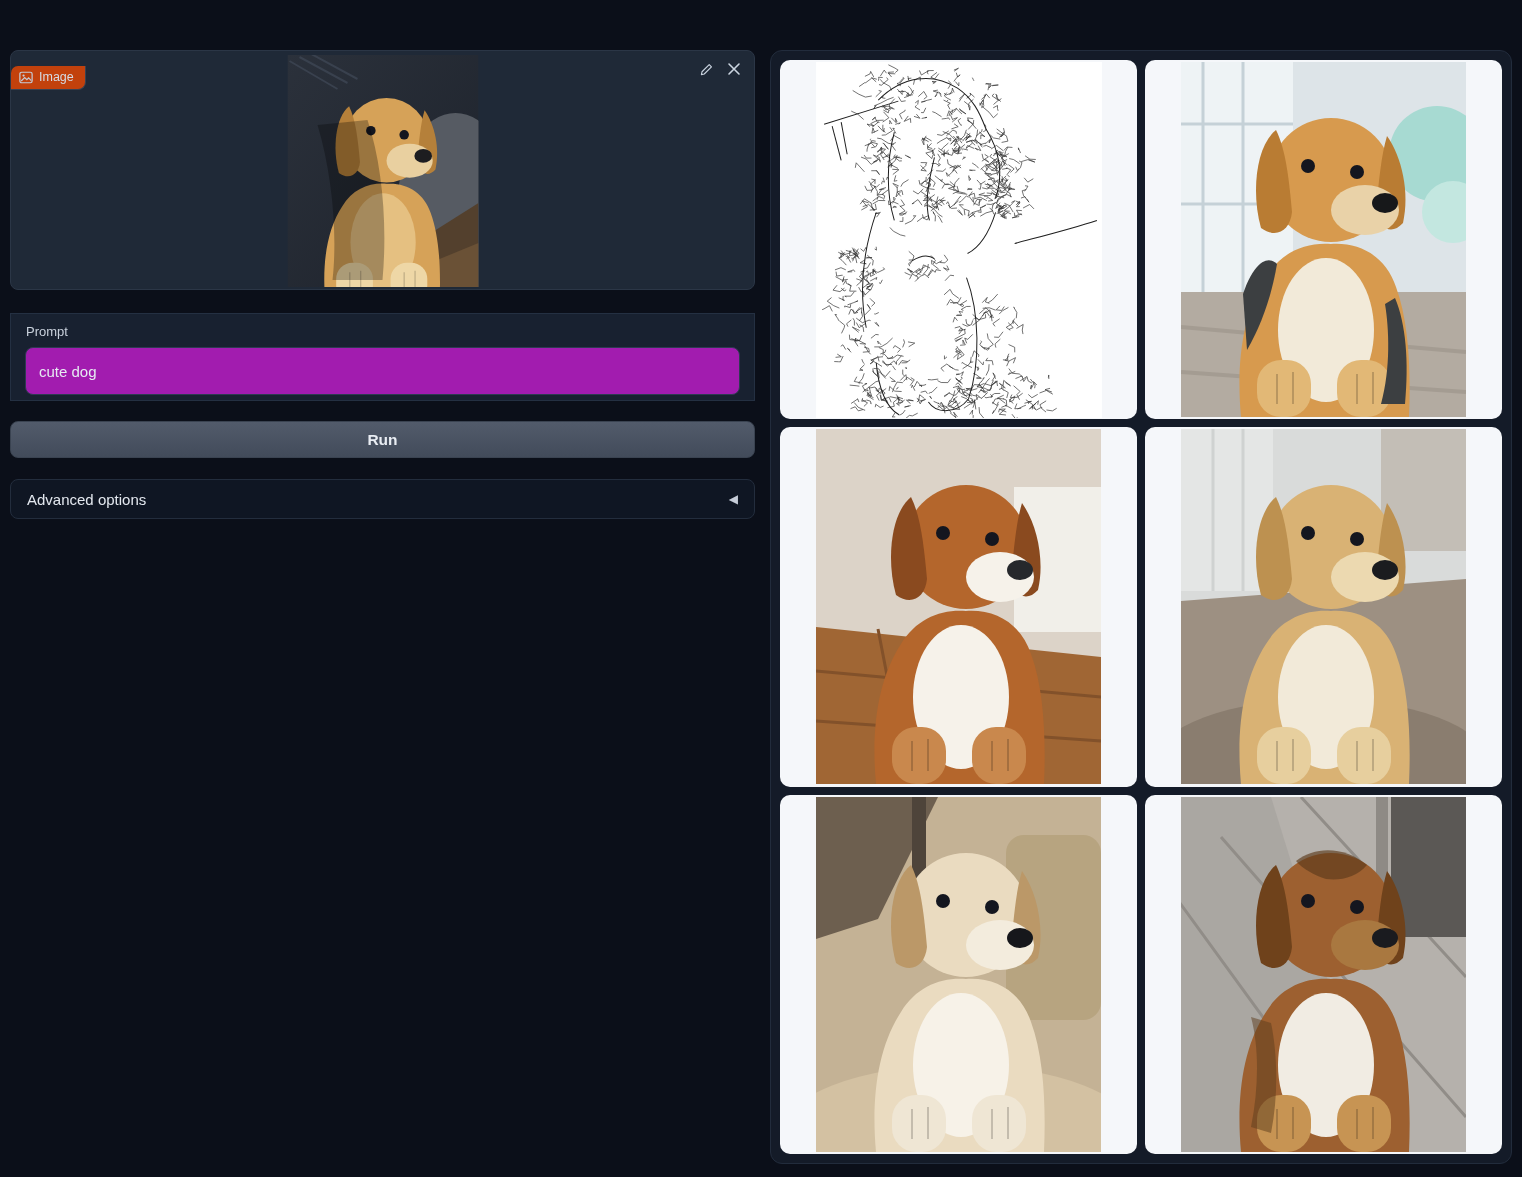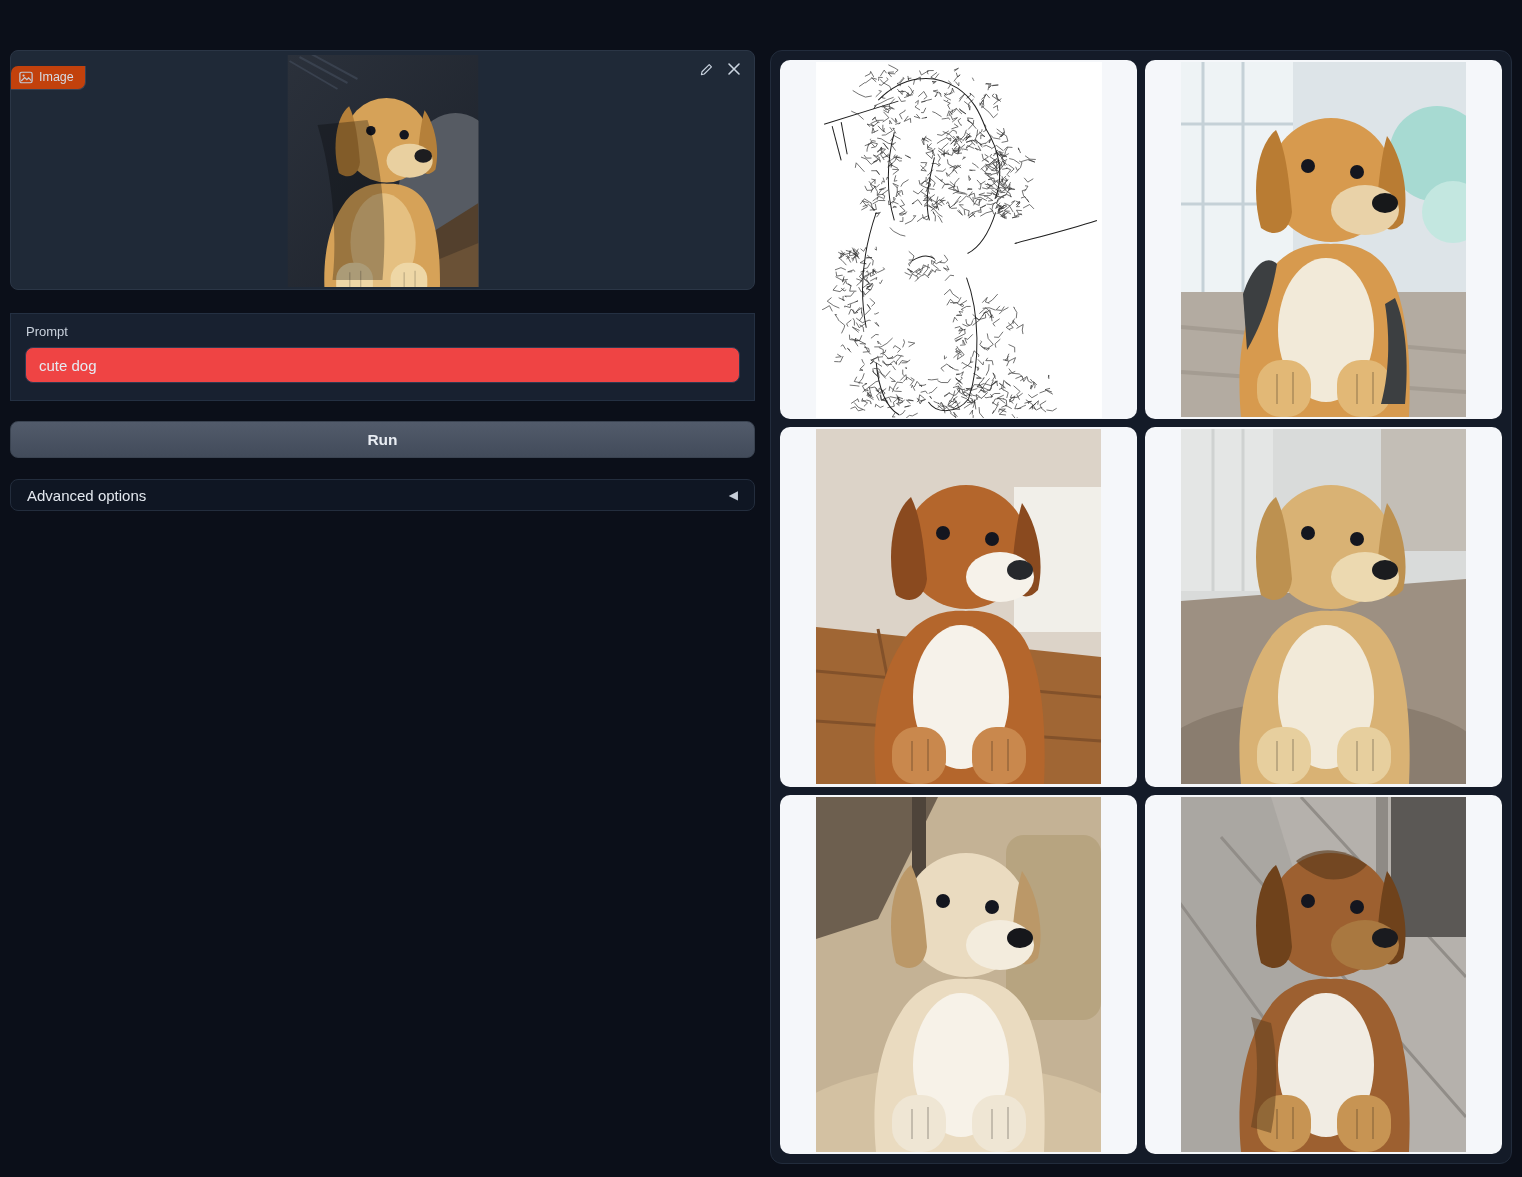--- a/index.html
+++ b/index.html
@@ -17,31 +17,31 @@
   .block-label svg{display:block;}
   .img-actions{position:absolute;top:7px;right:8px;display:flex;gap:4px;}
   .icon-btn{width:24px;height:22px;background:transparent;border:none;border-radius:4px;
        color:#cbd5e1;display:flex;align-items:center;justify-content:center;cursor:pointer;padding:0;}
   .input-photo{position:absolute;left:50%;transform:translateX(-50%);top:4px;display:block;}
 
   
   .prompt-block{position:absolute;left:10px;top:313px;width:745px;height:88px;
        background:#182130;border:1px solid #243042;border-radius:0;box-sizing:border-box;}
   .prompt-label{position:absolute;left:15px;top:10px;font-size:13px;color:#c9d1dc;}
-  .prompt-input{position:absolute;left:14px;top:33px;width:715px;height:36px;box-sizing:border-box;
-       background:#ef4444;border:1px solid #2e3a52;border-radius:8px;color:#e6ebf2;
+  .prompt-input{position:absolute;left:14px;top:33px;width:715px;height:48px;box-sizing:border-box;
+       background:#a21caf;border:1px solid #2e3a52;border-radius:8px;color:#e6ebf2;
        font-size:15px;padding:0 13px;font-family:inherit;outline:none;}
 
   
   .run-btn{position:absolute;left:10px;top:421px;width:745px;height:37px;border-radius:8px;
        border:1px solid #3a4351;background:linear-gradient(180deg,#525b6b,#424b5a);
        color:#e9edf3;font-size:15.5px;font-weight:700;font-family:inherit;cursor:pointer;text-align:center;}
 
   
-  .accordion{position:absolute;left:10px;top:479px;width:745px;height:32px;box-sizing:border-box;
+  .accordion{position:absolute;left:10px;top:479px;width:745px;height:40px;box-sizing:border-box;
        border:1px solid #232d3d;background:#0f1623;border-radius:8px;display:flex;
        align-items:center;justify-content:space-between;padding:0 16px;cursor:pointer;text-align:center;}
   .accordion .acc-label{font-size:15px;color:#e3e8ef;}
   .accordion .tri{font-size:12px;color:#c6cdd8;}
 
   
   .gallery{position:absolute;left:770px;top:50px;width:742px;height:1114px;box-sizing:border-box;
        background:#141b28;border:1px solid #222c3c;border-radius:12px;padding:9px;
        display:grid;grid-template-columns:1fr 1fr;grid-template-rows:1fr 1fr 1fr;gap:8px;}
   .cell{background:#f5f7fa;border-radius:10px;display:flex;align-items:center;justify-content:center;

